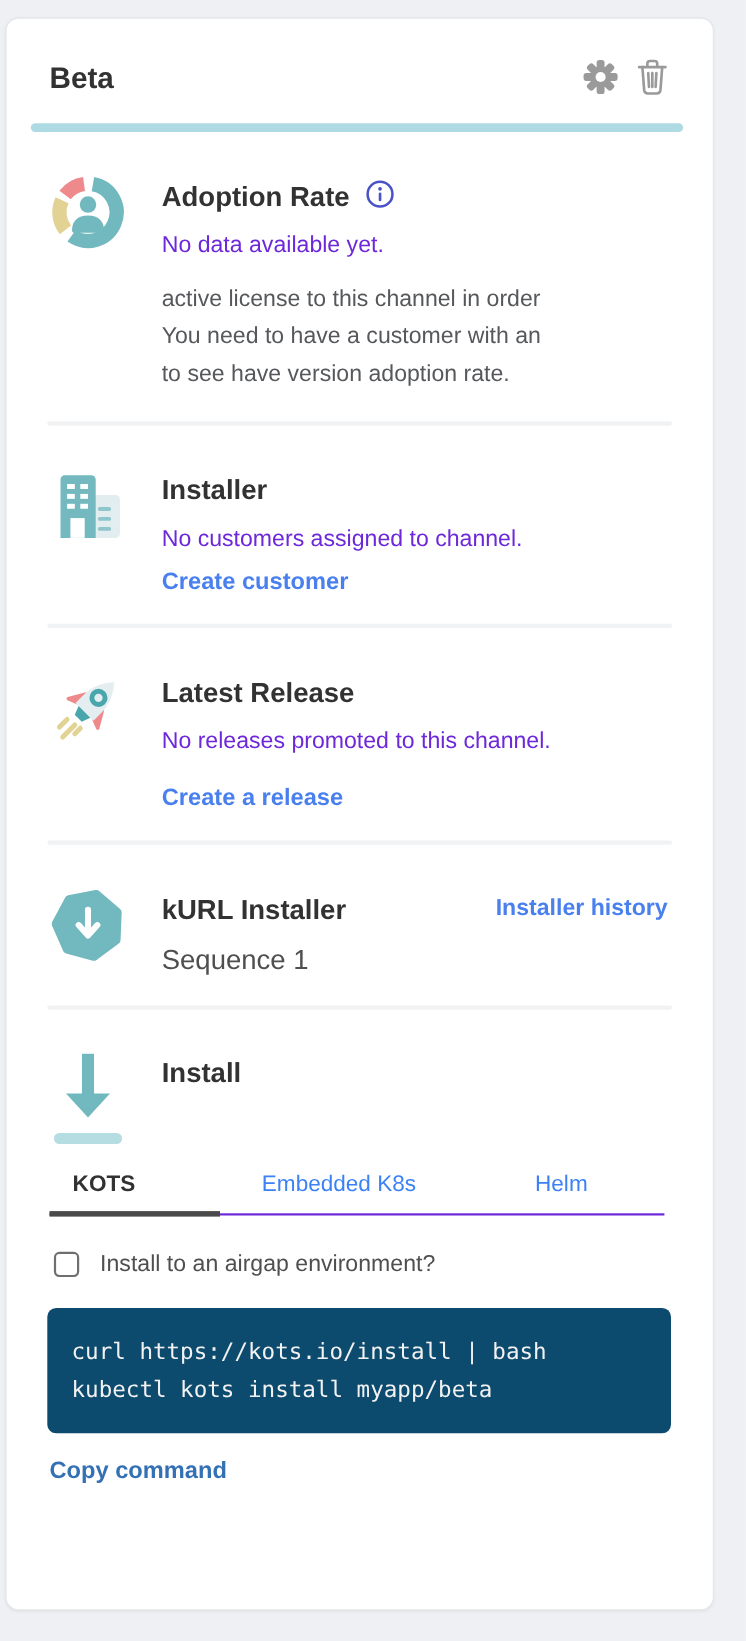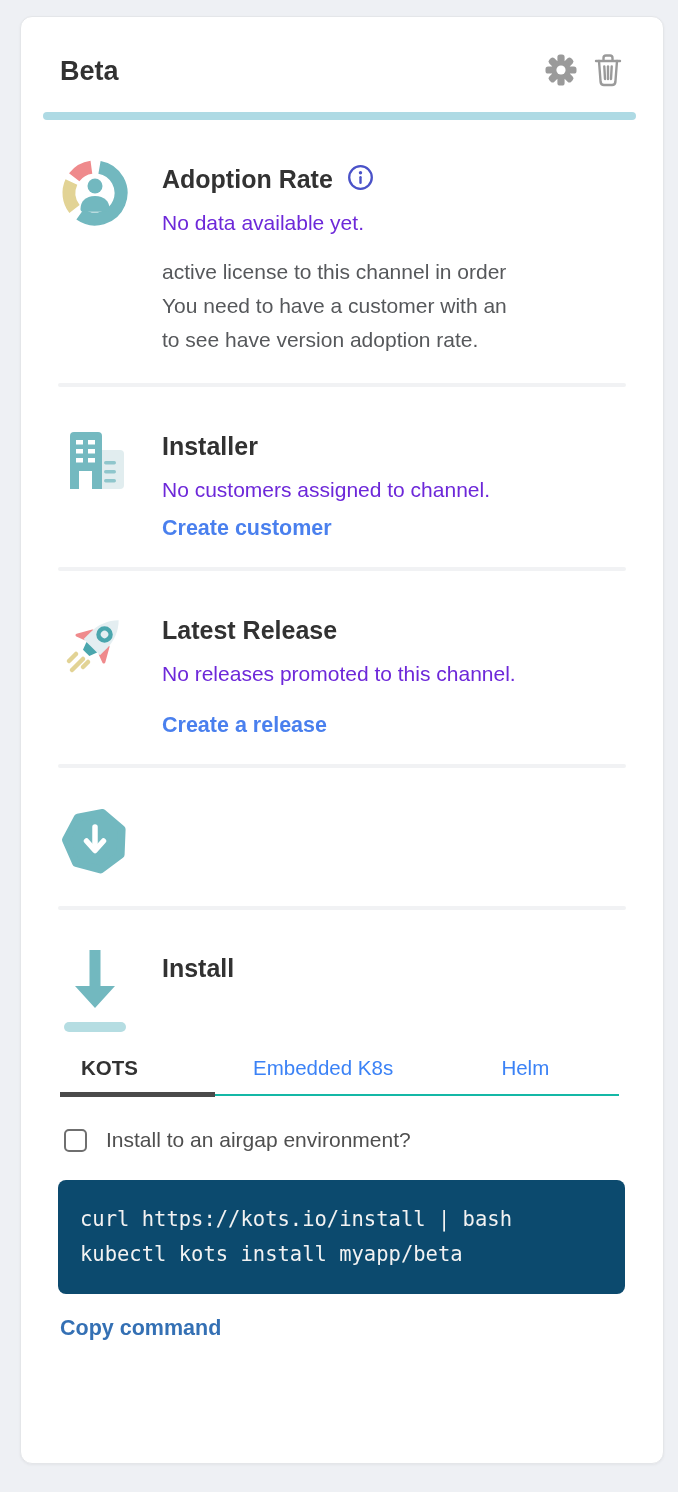--- a/index.html
+++ b/index.html
@@ -1,17 +1,17 @@
 <!DOCTYPE html>
 <html><head>
 <meta charset="utf-8">
 <style>
   html,body{margin:0;padding:0;width:678px;height:1492px;overflow:hidden;
     background:#eef0f4;font-family:"Liberation Sans","DejaVu Sans",sans-serif;}
-  .card{position:absolute;left:20px;top:16px;width:644px;height:1448px;
+  .card{position:absolute;left:5px;top:16px;width:644px;height:1448px;
     background:#ffffff;border:1px solid #e4e6e9;border-radius:12px;
     box-shadow:0 1px 3px rgba(0,0,0,.05);overflow:hidden;box-sizing:border-box;}
   
   .card-header{display:flex;align-items:center;justify-content:space-between;
     margin:36px 40px 0 39px;}
   .channel-title{font-size:27px;font-weight:700;color:#323232;line-height:1.15;}
   .header-actions{display:flex;align-items:center;gap:15px;}
   .icon-btn{background:none;border:none;padding:0;cursor:pointer;display:flex;align-items:center;}
   .accent-bar{height:8px;border-radius:4px;background:#aedae4;margin:22px 27px 0 22px;}
   
@@ -27,21 +27,21 @@
     color:#4a80ee;text-decoration:none;cursor:pointer;}
   .release-link{margin-top:26px;}
   .divider{height:4px;border-radius:2px;background:#f1f2f4;margin:0 37px;}
   
   .kurl-title-row{display:flex;align-items:flex-start;justify-content:space-between;margin-top:5px;}
   .history-link{font-size:21px;font-weight:700;color:#4a80ee;text-decoration:none;cursor:pointer;margin-top:3px;}
   .sequence{margin-top:15px;font-size:25px;color:#4f4f4f;line-height:30px;}
   
   .install-section{padding:34px 41px 0 39px;}
   .install-title{margin-top:8px;}
-  .tabs{display:flex;margin:10px 44px 0 39px;border-bottom:2px solid #14b8a6;}
+  .tabs{display:flex;margin:10px 44px 0 39px;border-bottom:2px solid #6d28d9;}
   .tab{font-size:20.5px;color:#3b82f6;padding:6px 0 14px 0;text-align:center;cursor:pointer;position:relative;}
   .tab-kots{width:155px;text-align:left;padding-left:21px;box-sizing:border-box;}
   .tab-embedded{width:218px;}
   .tab-helm{width:188px;}
   .tab.active{color:#323232;font-weight:700;}
   .tab.active::after{content:"";position:absolute;left:0;right:0;bottom:-3px;height:5px;background:#4a4a4a;}
   .airgap-row{display:flex;align-items:center;gap:19px;margin:32px 41px 0 43px;}
   .checkbox{width:23px;height:23px;border:2.5px solid #6f6f6f;border-radius:5px;
     box-sizing:border-box;background:#fff;cursor:pointer;flex:0 0 auto;}
   .airgap-label{font-size:21px;color:#4f4f4f;}
@@ -189,20 +189,27 @@
   <div class="section">
     <div class="icon-box">
       <svg width="70" height="70" viewBox="0 0 70 70">
         <polygon points="42.5,7 61.6,23.4 60.6,48.5 40.4,63.5 16.1,57 6,33.9 17.8,11.7" fill="#72b8bf" stroke="#72b8bf" stroke-width="8" stroke-linejoin="round"></polygon>
         <g stroke="#ffffff" stroke-width="5.5" stroke-linecap="round" stroke-linejoin="round" fill="none">
           <path d="M35 21 V42"></path>
           <path d="M26.5 35 L35 44.5 L43.5 35"></path>
         </g>
       </svg>
     </div>
+    <div class="section-body">
+      <div class="kurl-title-row">
+        <span class="section-title">kURL Installer</span>
+        <a class="history-link">Installer history</a>
+      </div>
+      <div class="sequence">Sequence 1</div>
+    </div>
   </div>
 
   <div class="divider"></div>
 
   
   <div class="section install-section">
     <div class="icon-box">
       <svg width="70" height="92" viewBox="0 0 70 92">
         <path d="M29.5 6 h11 v36 h14.5 l-20 22 l-20 -22 h14.5 z" fill="#72b8bf"></path>
         <rect x="4" y="78" width="62" height="10" rx="5" fill="#b5dde2"></rect>

